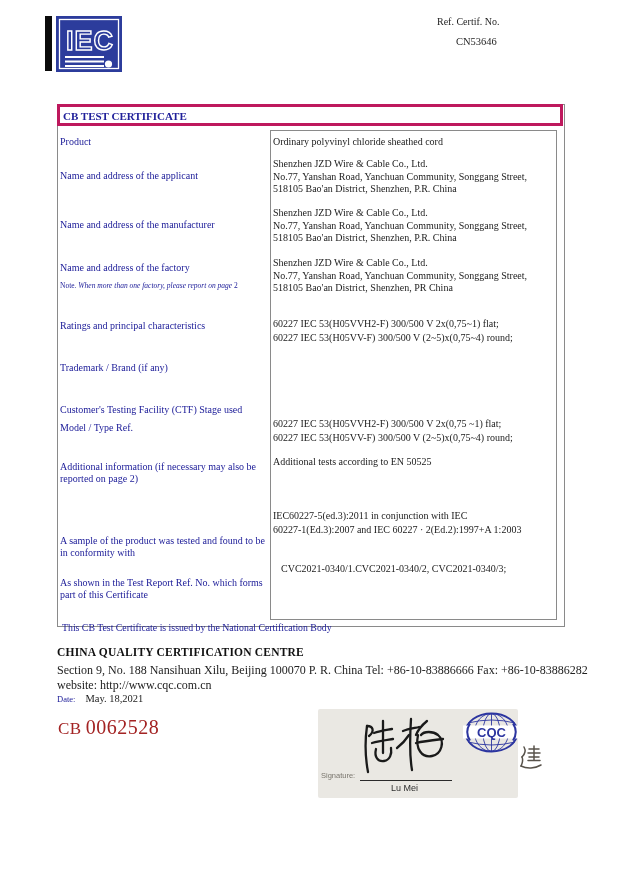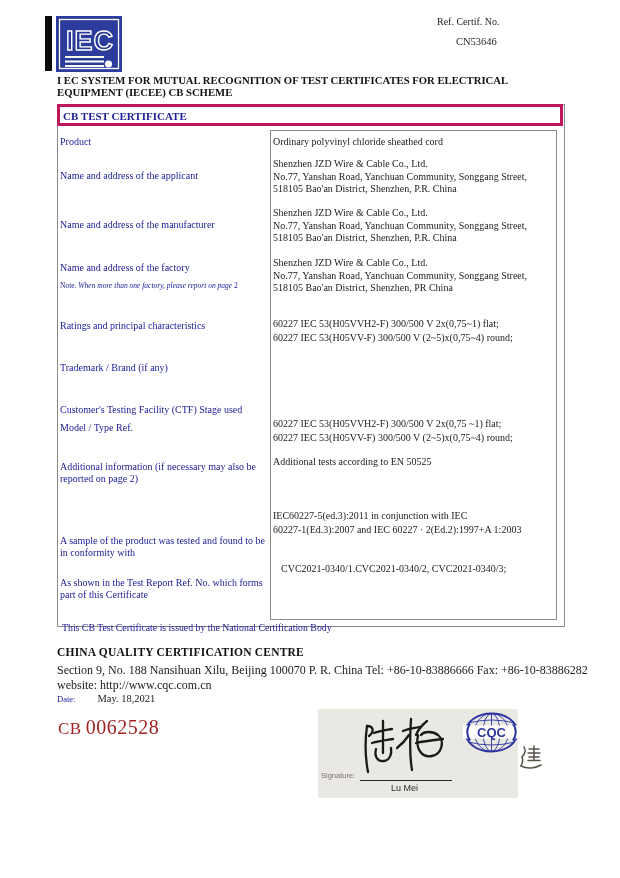--- a/index.html
+++ b/index.html
@@ -22,21 +22,21 @@
   .lbl{left:60px;width:206px;font-size:10px;color:#20209a;line-height:11.5px;}
   .val{left:273px;width:280px;font-size:10px;color:#1b1b1b;line-height:12.6px;}
   .val2{line-height:14px;}
   .note-line{left:60px;width:210px;font-size:7.5px;color:#20209a;}
   .note-line .it{font-style:italic;}
   .issued-note{left:62px;top:622px;font-size:9.8px;color:#20209a;}
   
   .ncb-name{left:57px;top:646px;font-size:11.5px;font-weight:bold;letter-spacing:.2px;color:#111;}
   .ncb-address{left:57px;top:663px;font-size:12px;color:#222;}
   .date-row{left:57px;top:693px;font-size:10.5px;}
-  .date-row .date-lbl{font-size:8.5px;color:#20209a;margin-right:22px;}
+  .date-row .date-lbl{font-size:8.5px;color:#20209a;margin-right:10px;}
   .cb-row{left:58px;top:716px;color:#a32323;}
   .cb-prefix{font-size:17px;letter-spacing:.5px;}
   .cb-number{font-size:20px;letter-spacing:.5px;}
   
   .scan-box{left:318px;top:709px;width:200px;height:89px;background:#eae8e3;border-radius:2px;}
   .sig-label{left:321px;top:771px;font-family:"Liberation Sans","DejaVu Sans",sans-serif;font-size:7.5px;color:#7a766e;text-align:center;}
   .sig-line{left:360px;top:780px;width:92px;height:1.2px;background:#2a2a2a;}
   .sig-name{left:391px;top:783px;font-family:"Liberation Sans","DejaVu Sans",sans-serif;font-size:9px;color:#2f2f2f;}
   .signature-svg{left:358px;top:712px;}
   .cqc-logo{left:461px;top:710px;}
@@ -54,21 +54,20 @@
     <text x="10" y="34" font-family="Liberation Sans, DejaVu Sans, sans-serif" font-weight="bold" font-size="27" fill="none" stroke="#ffffff" stroke-width="1.4" letter-spacing="1">IEC</text>
     <line x1="9" y1="41" x2="48" y2="41" stroke="#ffffff" stroke-width="2.2"></line>
     <line x1="9" y1="45.5" x2="48" y2="45.5" stroke="#ffffff" stroke-width="2.2"></line>
     <line x1="9" y1="50" x2="48" y2="50" stroke="#ffffff" stroke-width="2.2"></line>
     <circle cx="52.5" cy="48" r="3.6" fill="#ffffff"></circle>
   </svg>
 
   <div class="abs ref-label">Ref. Certif. No.</div>
   <div class="abs ref-value">CN53646</div>
 
-  <div class="abs scheme-title">I EC SYSTEM FOR MUTUAL RECOGNITION OF TEST CERTIFICATES FOR ELECTRICAL EQUIPMENT (IECEE) CB SCHEME</div>
 
   <div class="abs cert-outer"></div>
   <div class="abs cert-title">CB TEST CERTIFICATE</div>
   <div class="abs value-box"></div>
 
   <div class="abs lbl" style="top:136px">Product</div>
   <div class="abs lbl" style="top:170px">Name and address of the applicant</div>
   <div class="abs lbl" style="top:219px">Name and address of the manufacturer</div>
   <div class="abs lbl" style="top:262px">Name and address of the factory</div>
   <div class="abs note-line" style="top:281px">

